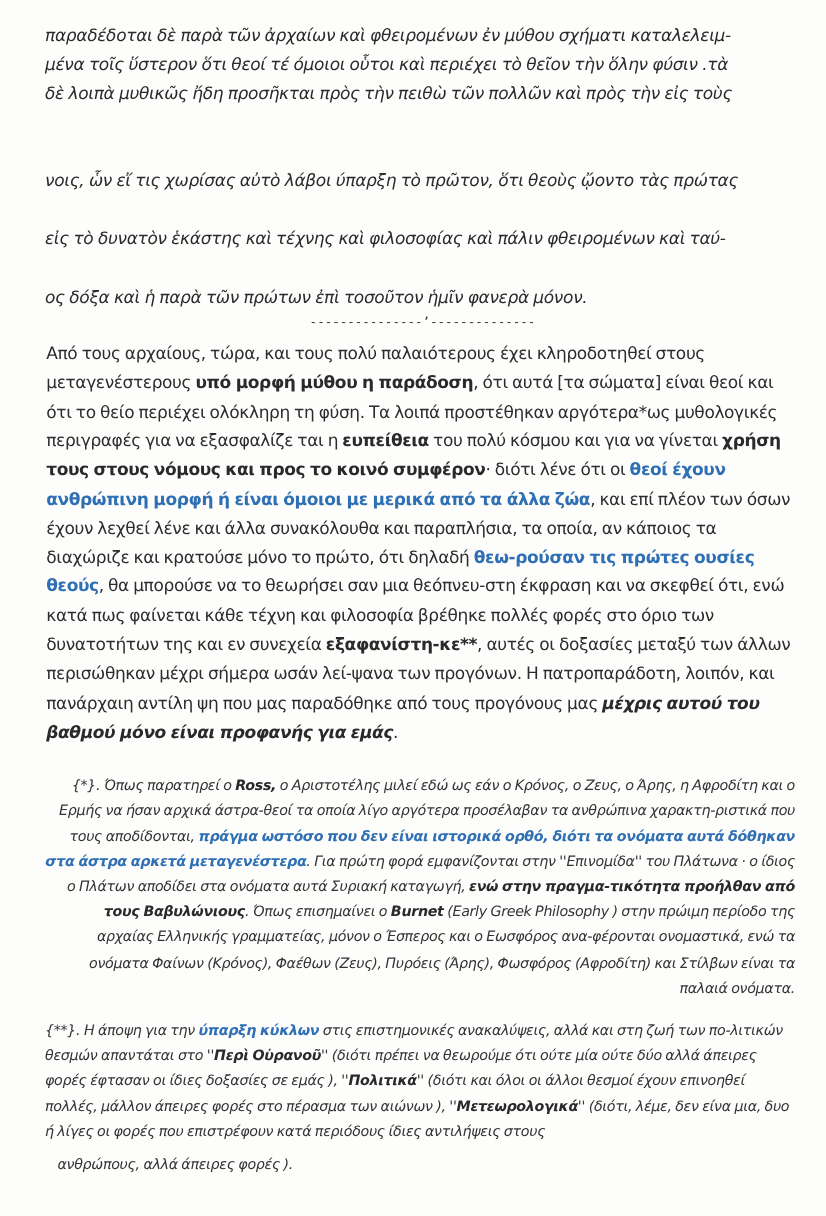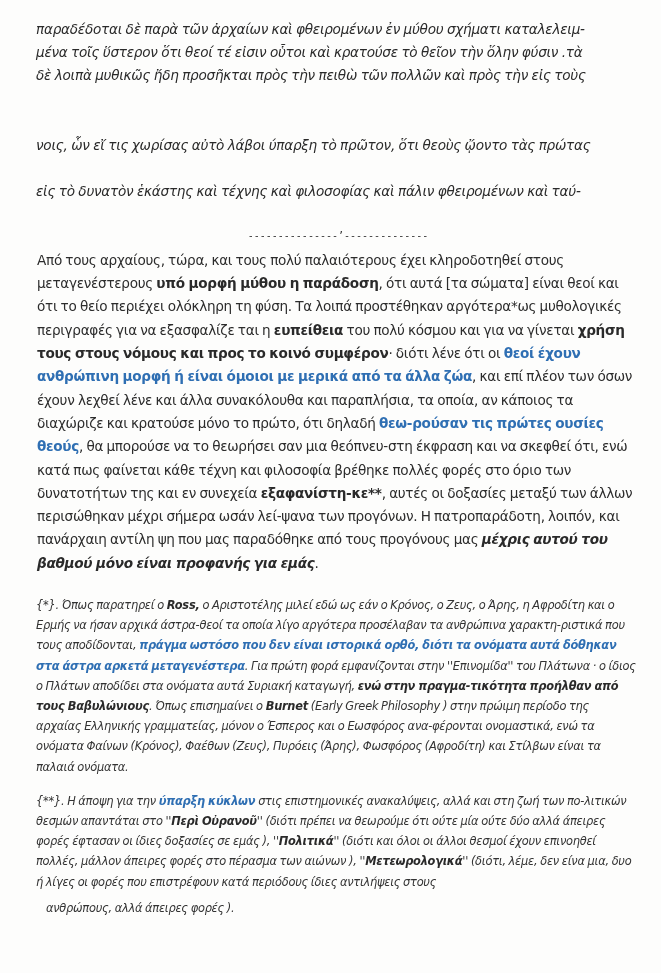--- a/index.html
+++ b/index.html
@@ -56,43 +56,44 @@
   }
   .note {
     font-style: italic;
     font-size: 11.4px;
     line-height: 20.2px;
     letter-spacing: -0.25px;
     word-spacing: -0.5px;
     color: #333;
     margin: 0;
   }
-  .note-1 { margin-top: 20px; }
+  .note-1 { margin-top: 20px; text-align: right; }
   .note-2 { margin-top: 14px; }
   .note-tail {
     padding-left: 10px;
     margin-top: 6px;
     display: block;
   }
 </style>
 </head>
 <body>
 
 <div class="page">
 
   <p class="greek-quote">
     <span>παραδέδοται δὲ παρὰ τῶν ἀρχαίων καὶ φθειρομένων ἐν μύθου σχήματι καταλελειμ-</span><br>
-    <span>μένα τοῖς ὕστερον ὅτι θεοί τέ εἰσιν  οὗτοι καὶ κρατούσε τὸ θεῖον τὴν ὅλην φύσιν .τὰ</span><br>
+    <span>μένα τοῖς ὕστερον ὅτι θεοί τέ όμοιοι  οὗτοι καὶ περιέχει τὸ θεῖον τὴν ὅλην φύσιν .τὰ</span><br>
     <span>δὲ λοιπὰ μυθικῶς ἤδη προσῆκται πρὸς τὴν πειθὼ τῶν πολλῶν καὶ  πρὸς τὴν εἰς τοὺς</span><br>
     <br>
     <br>
     <span>νοις, ὧν εἴ τις χωρίσας αὐτὸ λάβοι ύπαρξη τὸ πρῶτον, ὅτι θεοὺς ᾤοντο τὰς πρώτας</span><br>
     <br>
     <span>εἰς τὸ δυνατὸν ἑκάστης καὶ τέχνης καὶ φιλοσοφίας καὶ πάλιν φθειρομένων καὶ ταύ-</span><br>
     <br>
+    <span>ος δόξα καὶ ἡ παρὰ τῶν πρώτων ἐπὶ τοσοῦτον ἡμῖν φανερὰ μόνον.</span>
   </p>
 
   <div class="divider">---------------’--------------</div>
 
   <p class="translation"><span>Από τους αρχαίους, τώρα, και τους πολύ παλαιότερους έχει κληροδοτηθεί στους μεταγενέστερους </span><b>υπό μορφή μύθου η παράδοση</b><span>, ότι αυτά [τα σώματα] είναι θεοί και ότι το θείο περιέχει ολόκληρη τη φύση. Τα λοιπά προστέθηκαν αργότερα*ως μυθολογικές περιγραφές για να εξασφαλίζε ται η </span><b>ευπείθεια</b><span> του πολύ κόσμου και για να γίνεται </span><b>χρήση τους στους νόμους και προς το κοινό συμφέρον</b><span>· διότι λένε ότι οι </span><span class="blue">θεοί έχουν ανθρώπινη μορφή ή είναι όμοιοι με μερικά από τα άλλα ζώα</span><span>, και επί πλέον των όσων έχουν λεχθεί λένε και άλλα συνακόλουθα και παραπλήσια, τα οποία, αν κάποιος τα διαχώριζε και κρατούσε μόνο το πρώτο, ότι δηλαδή </span><span class="blue">θεω-ρούσαν τις πρώτες ουσίες θεούς</span><span>, θα μπορούσε να το θεωρήσει σαν μια θεόπνευ-στη έκφραση και να σκεφθεί ότι, ενώ κατά πως φαίνεται κάθε τέχνη και φιλοσοφία βρέθηκε πολλές φορές στο όριο των δυνατοτήτων της και εν συνεχεία </span><b>εξαφανίστη-κε**</b><span>, αυτές οι δοξασίες μεταξύ των άλλων περισώθηκαν μέχρι σήμερα ωσάν λεί-ψανα των προγόνων. Η πατροπαράδοτη, λοιπόν, και πανάρχαιη αντίλη ψη που μας παραδόθηκε από τους προγόνους μας </span><b><i>μέχρις αυτού του βαθμού μόνο είναι προφανής για εμάς</i></b><span>.</span></p>
 
   <p class="note note-1"><span>{*}.</span><span> Όπως παρατηρεί ο </span><b>Ross,</b><span> ο Αριστοτέλης μιλεί εδώ ως εάν ο Κρόνος, ο Ζευς, ο Άρης, η Αφροδίτη και ο Ερμής να ήσαν αρχικά άστρα-θεοί τα οποία λίγο αργότερα προσέλαβαν τα ανθρώπινα χαρακτη-ριστικά που τους αποδίδονται, </span><span class="blue">πράγμα ωστόσο που δεν είναι ιστορικά ορθό, διότι τα ονόματα αυτά δόθηκαν στα άστρα αρκετά μεταγενέστερα</span><span>. Για πρώτη φορά εμφανίζονται στην ''Επινομίδα'' του Πλάτωνα · ο ίδιος ο Πλάτων αποδίδει στα ονόματα αυτά Συριακή καταγωγή, </span><b>ενώ στην πραγμα-τικότητα προήλθαν από τους Βαβυλώνιους</b><span>. Όπως επισημαίνει ο </span><b>Burnet</b><span> (Early Greek Philosophy ) στην πρώιμη περίοδο της αρχαίας Ελληνικής γραμματείας, μόνον ο Έσπερος και ο Εωσφόρος ανα-φέρονται ονομαστικά, ενώ τα ονόματα Φαίνων (Κρόνος), Φαέθων (Ζευς), Πυρόεις (Άρης), Φωσφόρος (Αφροδίτη) και Στίλβων είναι τα παλαιά ονόματα.</span></p>
 
   <p class="note note-2"><span>{**}.</span><span> Η άποψη για την </span><span class="blue">ύπαρξη κύκλων</span><span> στις επιστημονικές ανακαλύψεις, αλλά και στη ζωή των πο-λιτικών θεσμών απαντάται στο ''</span><b>Περὶ Οὐρανοῦ</b><span>'' (διότι πρέπει να θεωρούμε ότι ούτε μία ούτε δύο αλλά άπειρες φορές έφτασαν οι ίδιες δοξασίες σε εμάς ), ''</span><b>Πολιτικά</b><span>'' (διότι και όλοι οι άλλοι θεσμοί έχουν επινοηθεί πολλές, μάλλον άπειρες φορές στο πέρασμα των αιώνων ), ''</span><b>Μετεωρολογικά</b><span>'' (διότι, λέμε, δεν είνα μια, δυο ή λίγες οι φορές που επιστρέφουν κατά περιόδους ίδιες αντιλήψεις στους</span><span class="note-tail">ανθρώπους, αλλά άπειρες φορές ).</span></p>
 

